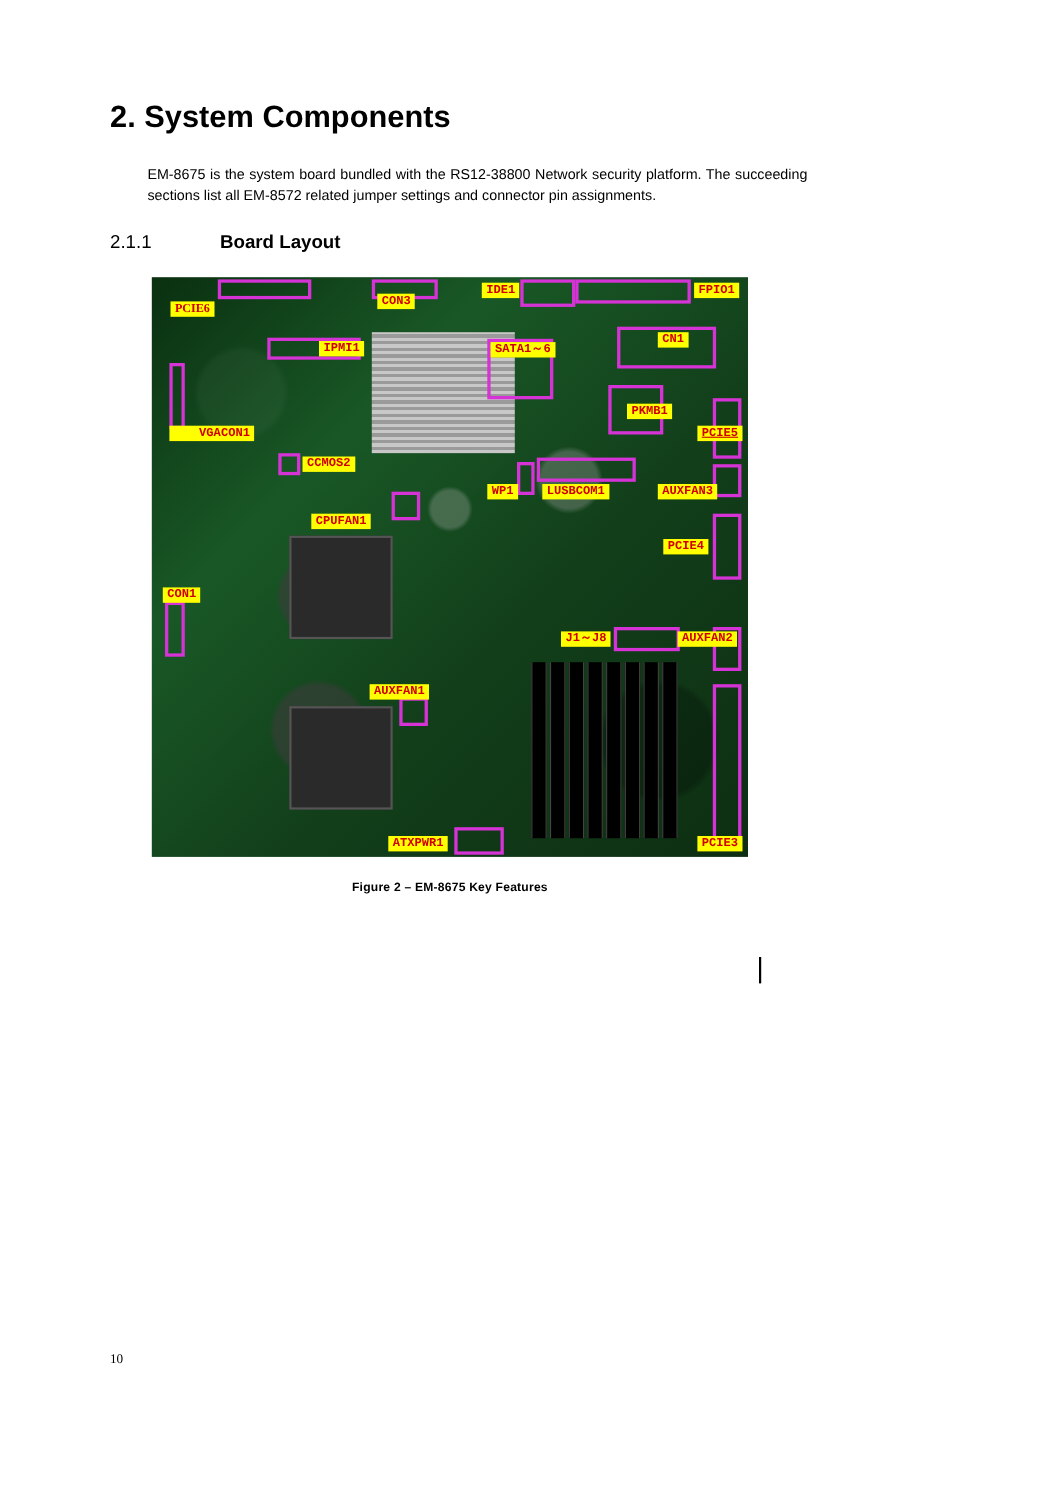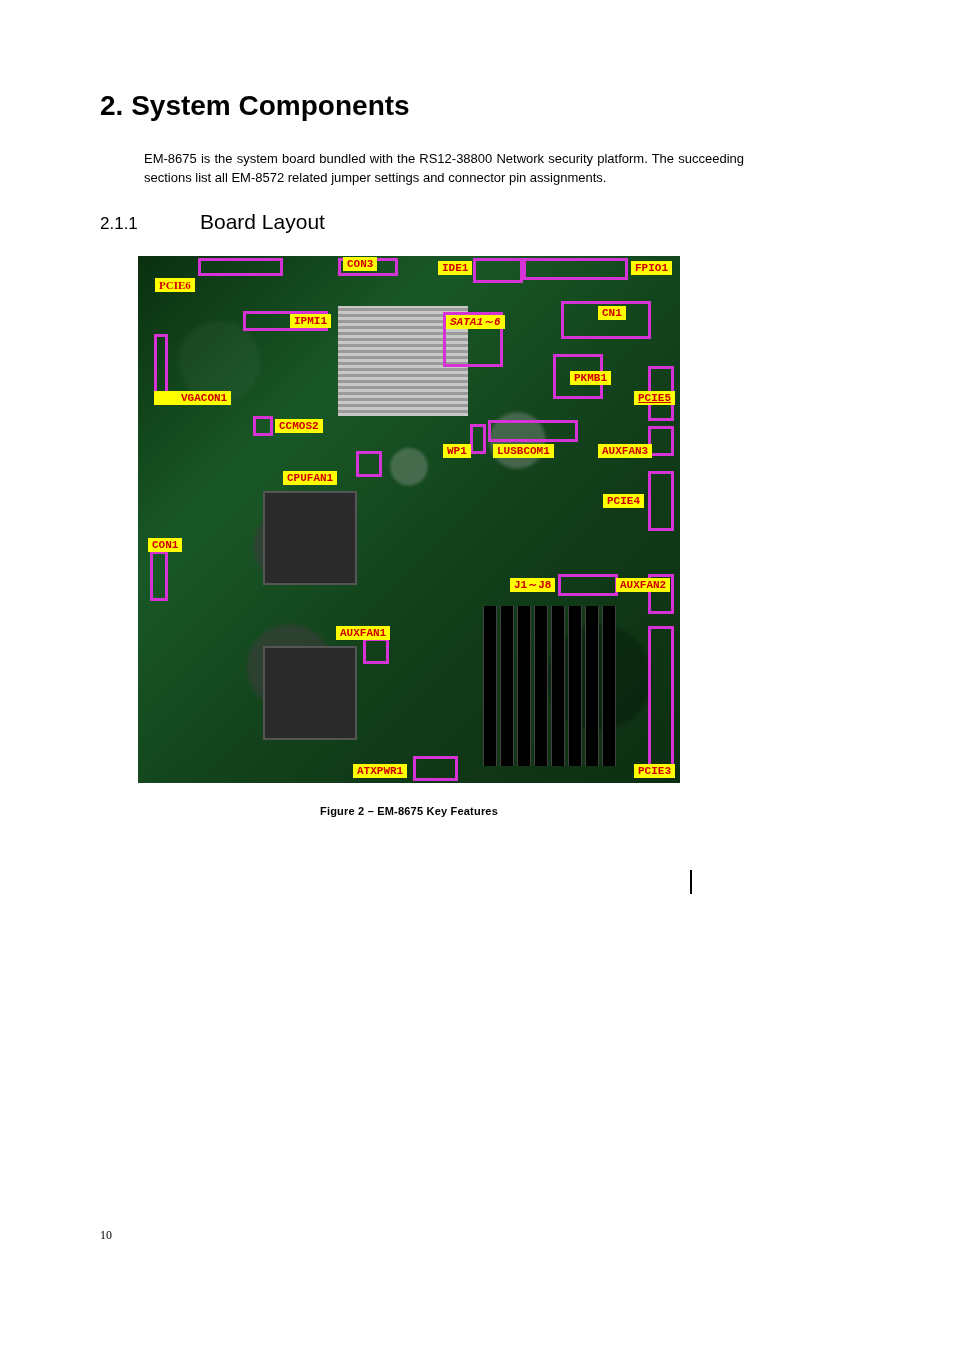--- a/index.html
+++ b/index.html
@@ -30,39 +30,40 @@
   .h2-num {
     width: 42px;
     font-size: 16px;
     font-weight: bold;
   }
   .h2-title {
     font-size: 16px;
     font-weight: bold;
   }
   .body-text {
-    margin-left: 44px;
+    margin-left: 34px;
     width: 600px;
     font-size: 13px;
     line-height: 1.45;
     text-align: justify;
     margin-bottom: 22px;
   }
   .h3-row {
     display: flex;
     align-items: baseline;
     font-size: 17px;
     margin-bottom: 22px;
   }
   .h3-num {
     width: 100px;
     font-size: 17px;
   }
   .h3-title {
-    font-size: 21px;
+    font-size: 17px;
+    font-weight: bold;
   }
   .board-container {
     margin-left: 38px;
     width: 542px;
     height: 527px;
     position: relative;
     background: linear-gradient(135deg, #0a3010 0%, #195826 30%, #123f1a 60%, #0d2e12 100%);
     overflow: hidden;
   }
   .board-container::before {
@@ -162,33 +163,33 @@
     <div class="dimm" style="left:396px;top:350px;width:12px;height:160px;"></div>
     <div class="dimm" style="left:413px;top:350px;width:12px;height:160px;"></div>
     <div class="dimm" style="left:430px;top:350px;width:12px;height:160px;"></div>
     <div class="dimm" style="left:447px;top:350px;width:12px;height:160px;"></div>
     <div class="dimm" style="left:464px;top:350px;width:12px;height:160px;"></div>
 
     <div class="hl" style="left:60px;top:2px;width:85px;height:18px;"></div>
     <div class="lbl" style="left:17px;top:22px;font-family:Liberation Serif, serif;">PCIE6</div>
 
     <div class="hl" style="left:200px;top:2px;width:60px;height:18px;"></div>
-    <div class="lbl" style="left:205px;top:1px;">CON3</div>
+    <div class="lbl" style="left:205px;top:15px;">CON3</div>
 
     <div class="hl" style="left:335px;top:2px;width:50px;height:25px;"></div>
     <div class="lbl" style="left:300px;top:5px;">IDE1</div>
 
     <div class="hl" style="left:385px;top:2px;width:105px;height:22px;"></div>
     <div class="lbl" style="left:493px;top:5px;">FPIO1</div>
 
     <div class="hl" style="left:105px;top:55px;width:85px;height:20px;"></div>
     <div class="lbl" style="left:152px;top:58px;">IPMI1</div>
 
     <div class="hl" style="left:305px;top:56px;width:60px;height:55px;"></div>
-    <div class="lbl" style="left:308px;top:59px;font-style:italic;">SATA1～6</div>
+    <div class="lbl" style="left:308px;top:59px;">SATA1～6</div>
 
     <div class="hl" style="left:423px;top:45px;width:90px;height:38px;"></div>
     <div class="lbl" style="left:460px;top:50px;">CN1</div>
 
     <div class="hl" style="left:415px;top:98px;width:50px;height:45px;"></div>
     <div class="lbl" style="left:432px;top:115px;">PKMB1</div>
 
     <div class="hl" style="left:16px;top:78px;width:14px;height:60px;"></div>
     <div class="lbl" style="left:16px;top:135px;padding-left:27px;">VGACON1</div>
 

